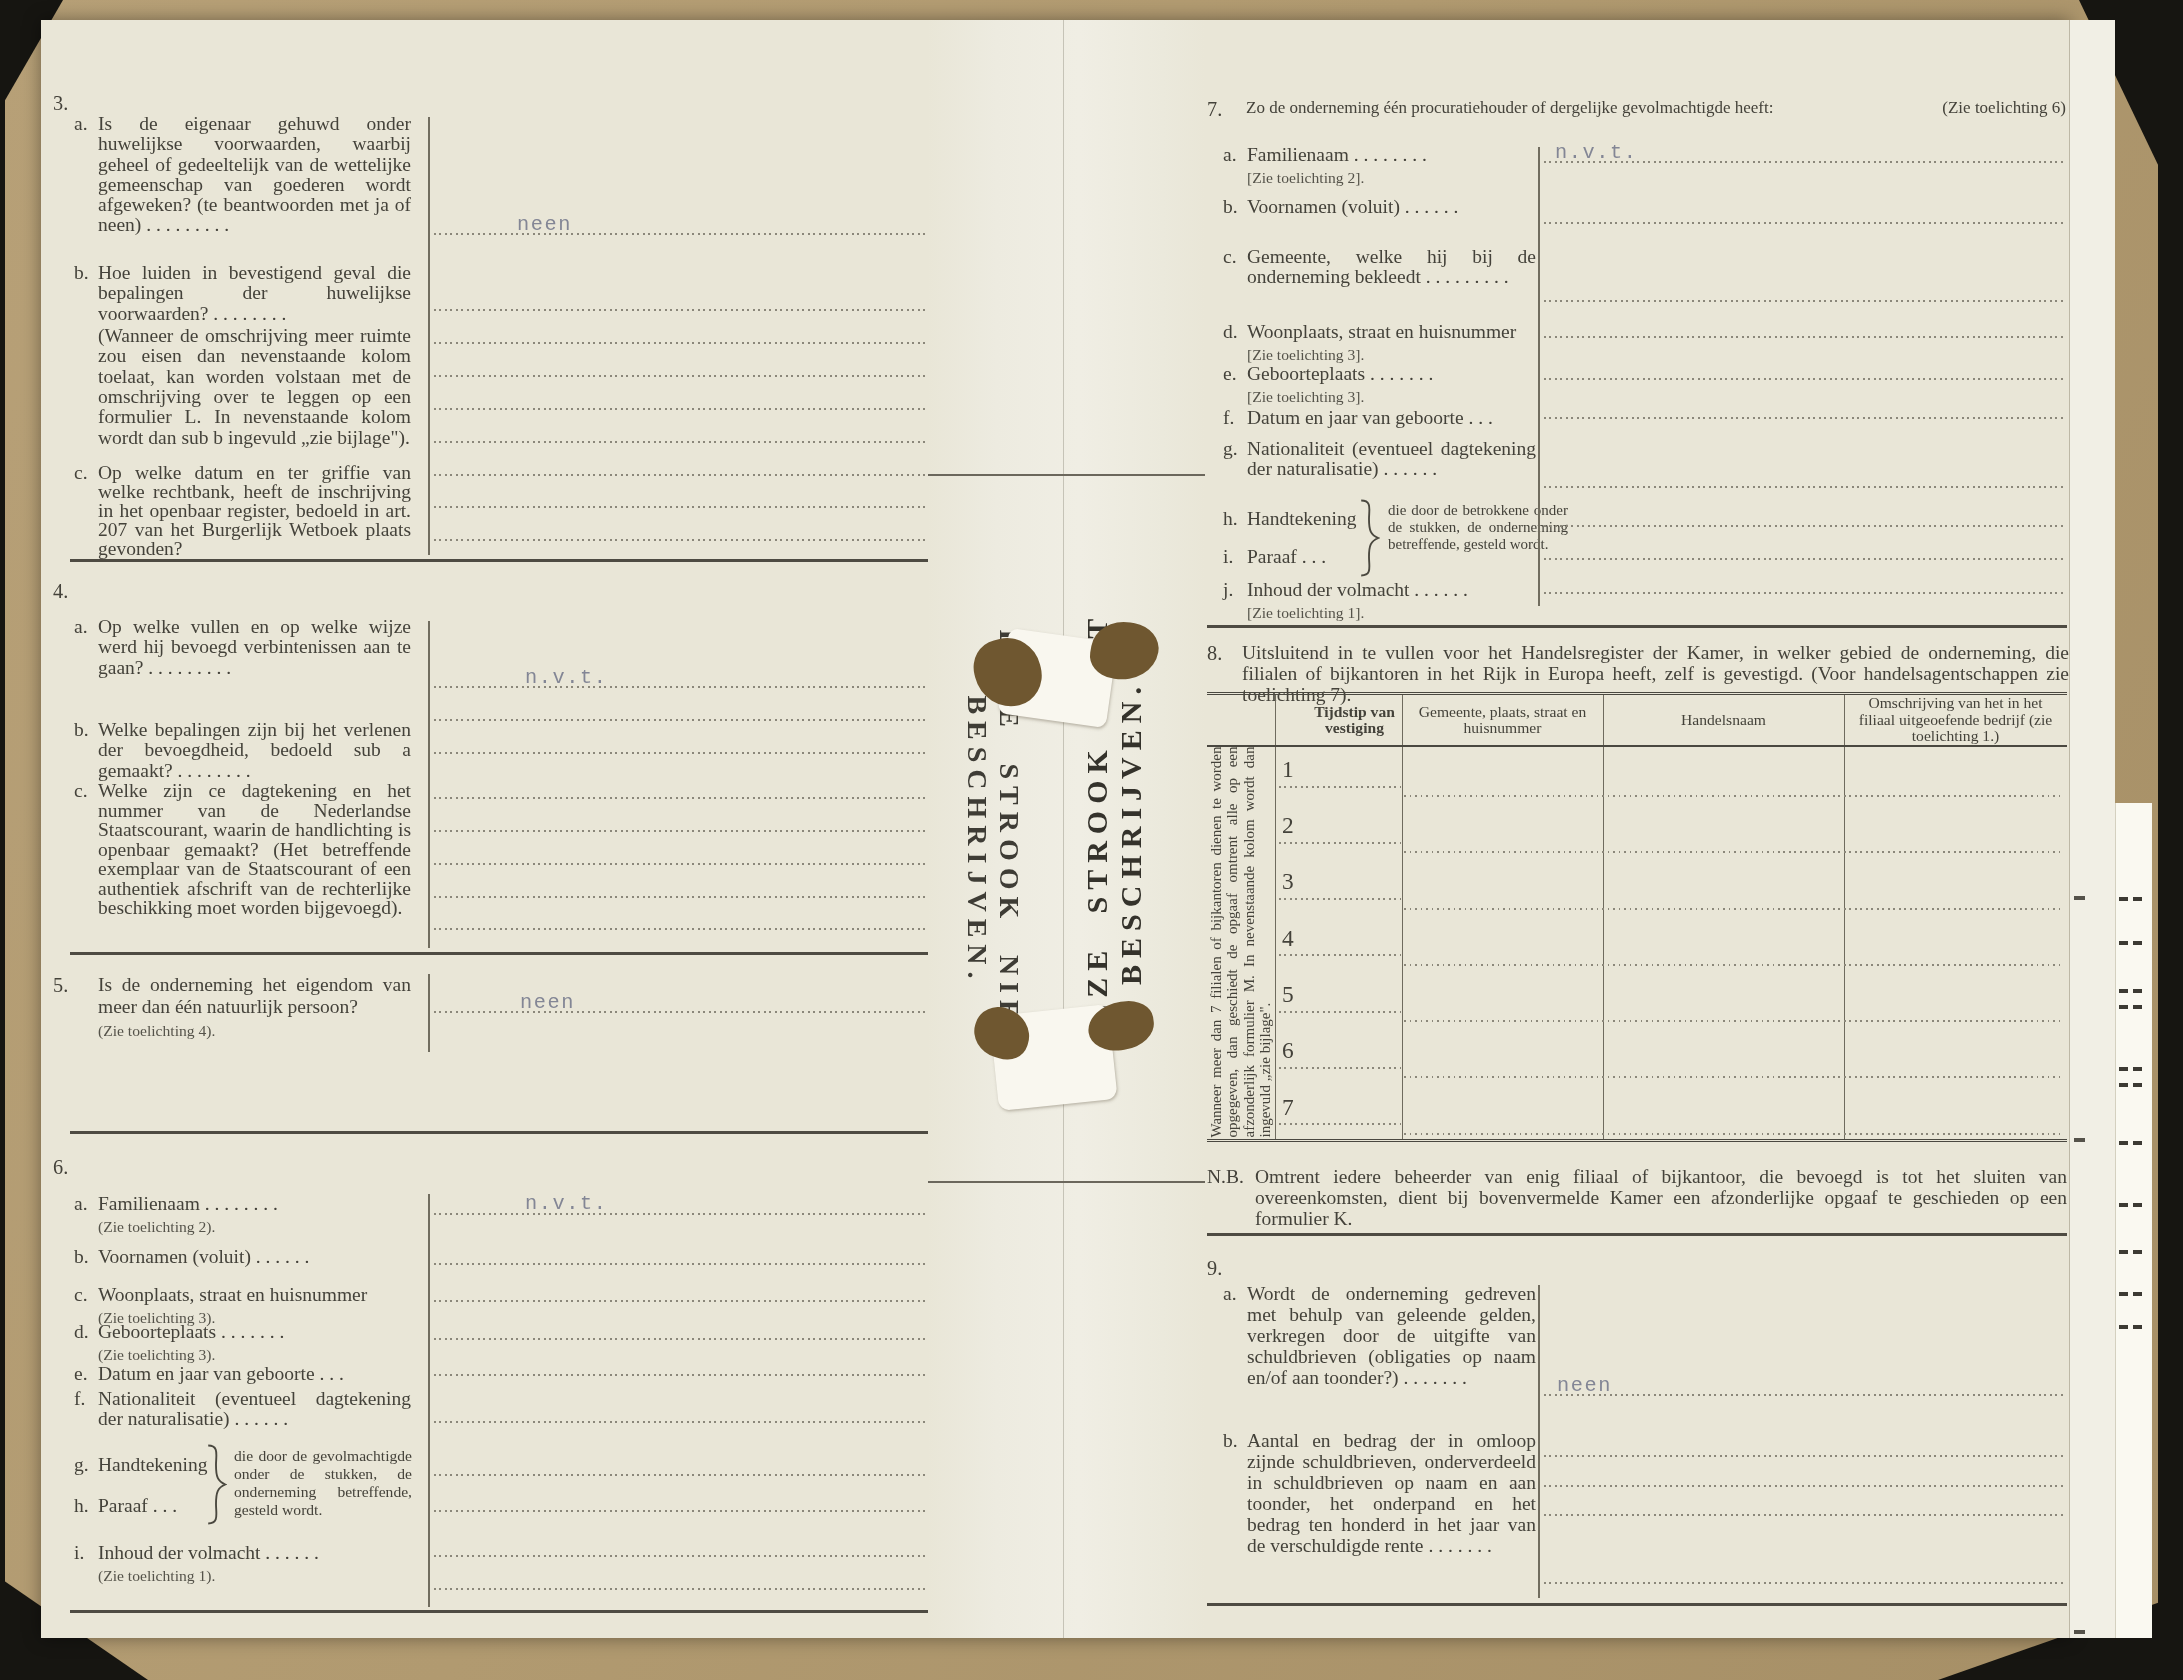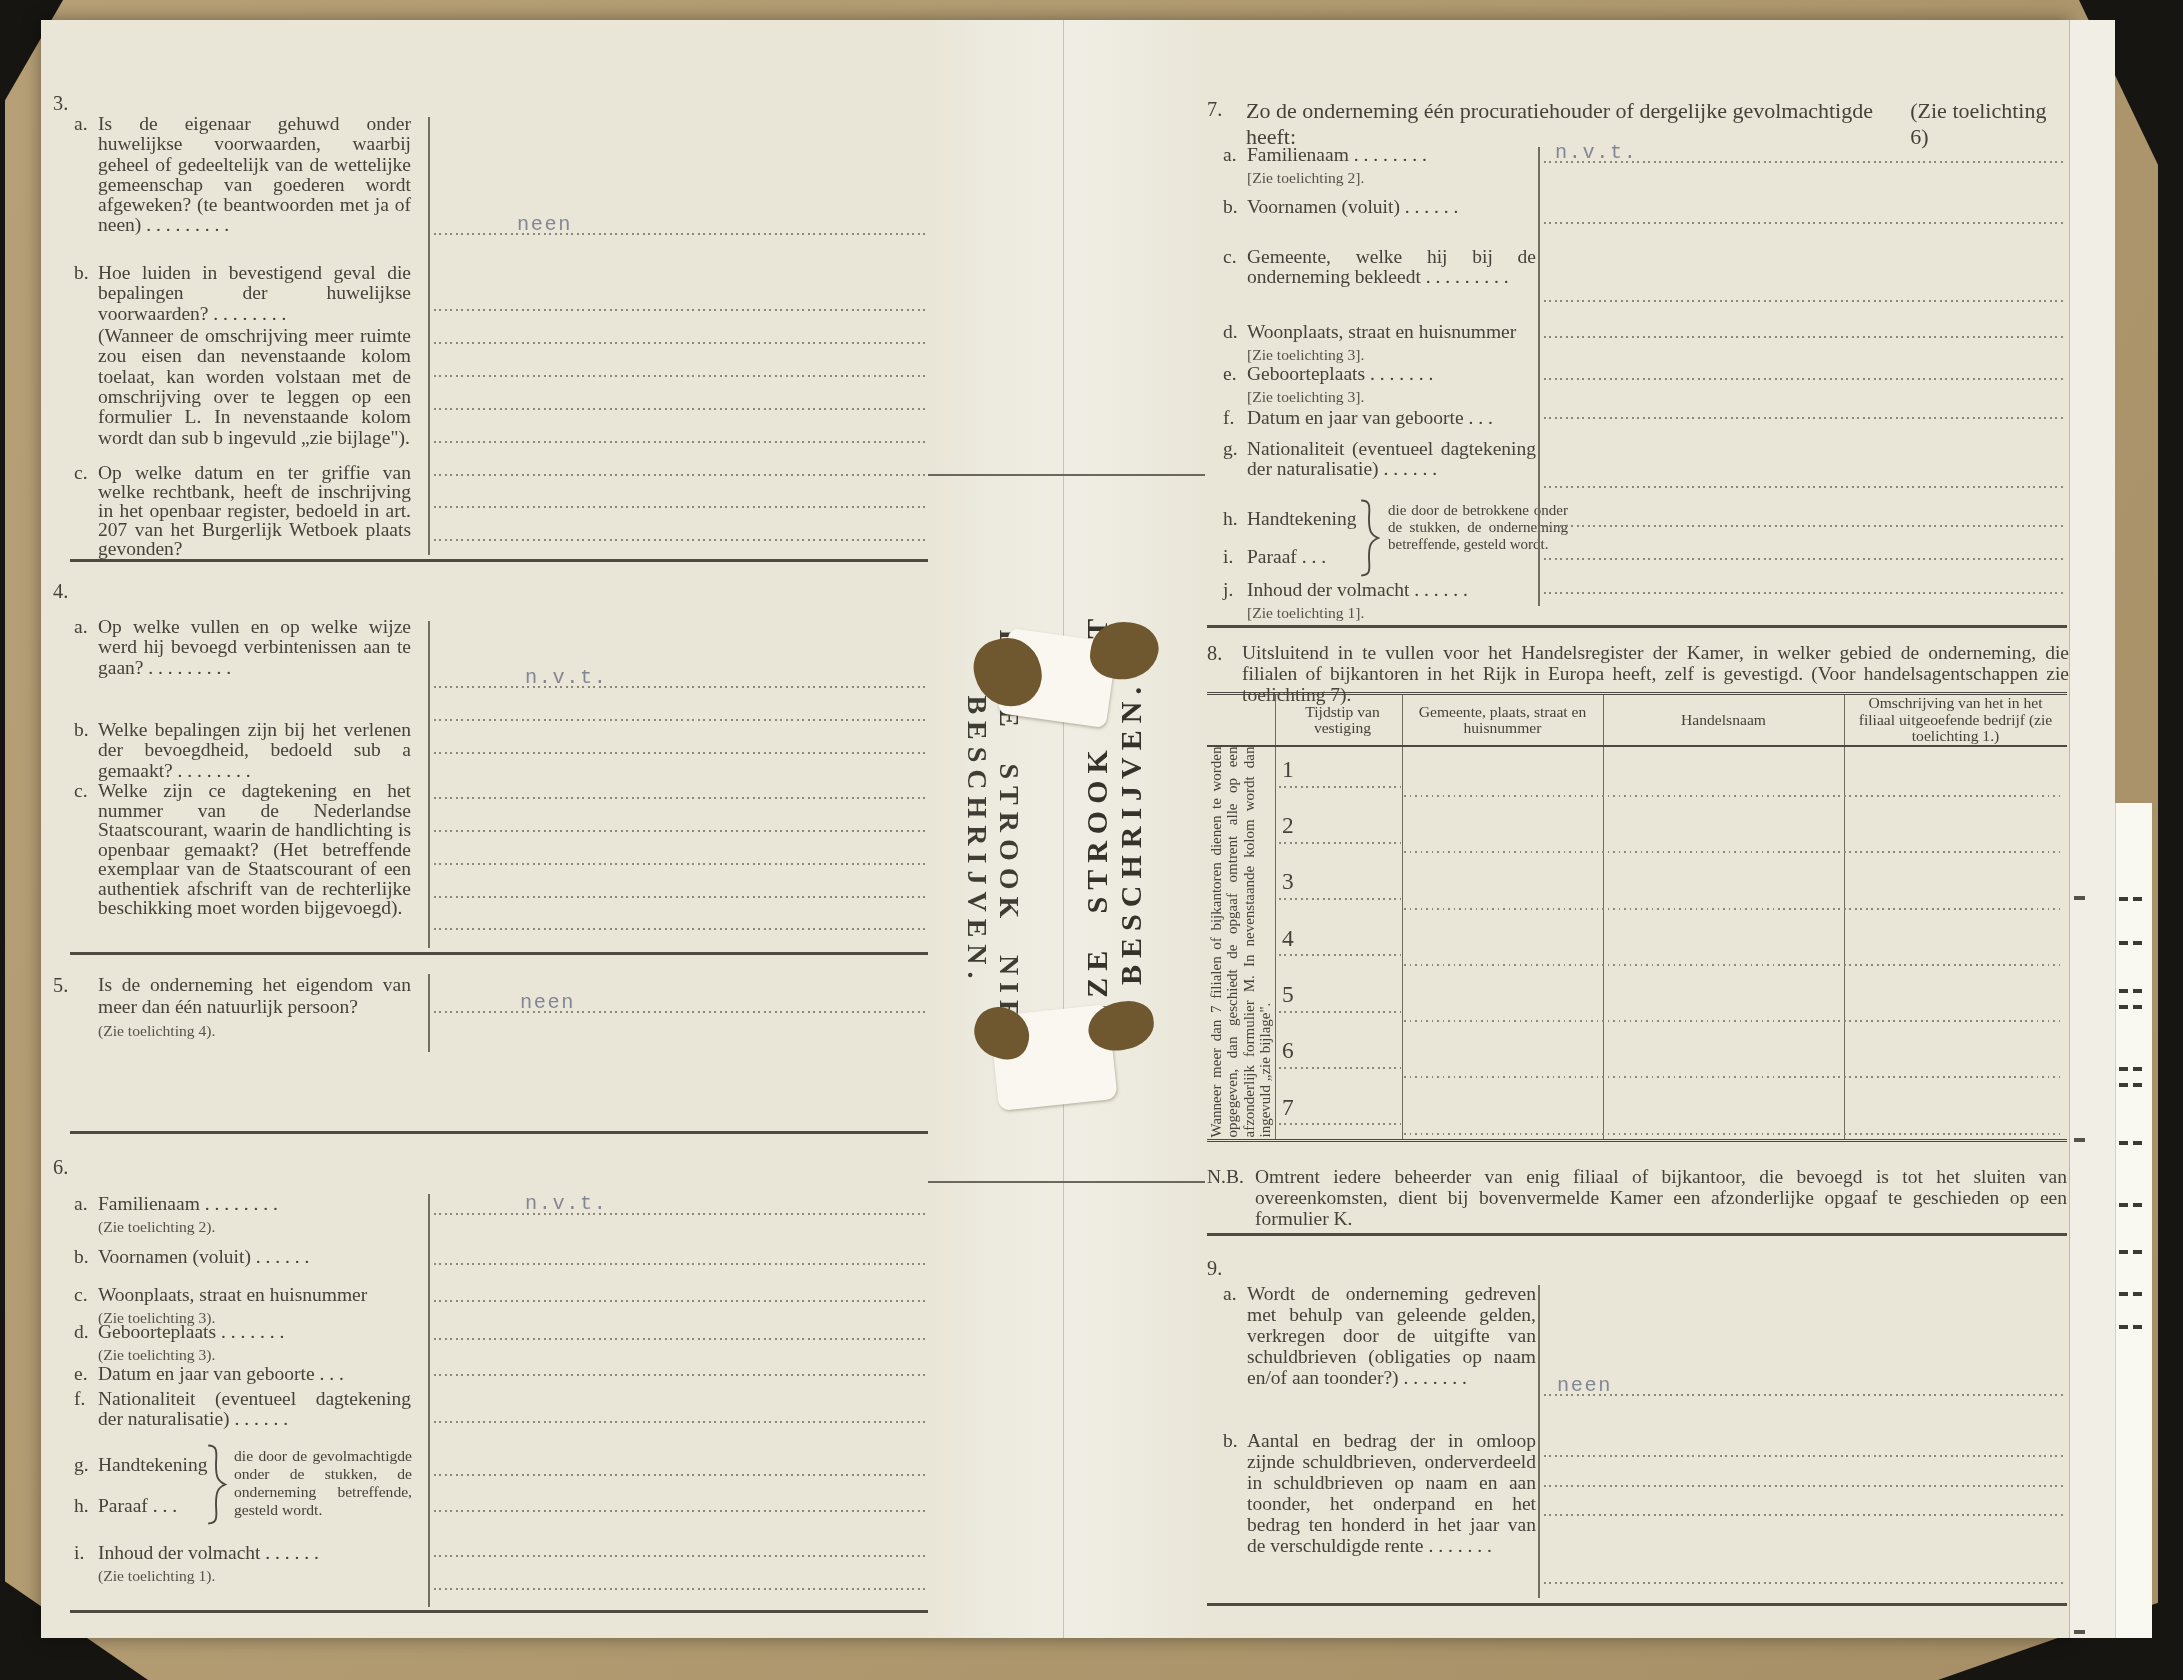--- a/index.html
+++ b/index.html
@@ -24,21 +24,21 @@
   .edgedot{position:absolute;height:3.9px;width:11px;background:#55524a;}
   .blackbar{position:absolute;left:2158px;top:0;width:25px;height:1680px;background:#161511;}
 
   
   .qnum{position:absolute;font-size:20.3px;color:#44423a;}
   .qitem{position:absolute;font-size:19.5px;line-height:20.3px;color:#44423a;}
   .qlabel{position:absolute;left:0;top:0;}
   .qtext{display:block;margin-left:24px;text-align:justify;}
   .qsub{display:block;margin-left:24px;text-align:justify;margin-top:2.3px;}
   .qnote{display:block;margin-left:24px;font-size:15.6px;color:#55534a;margin-top:2.3px;}
-  .title-row{position:absolute;display:flex;justify-content:space-between;font-size:22px;color:#44423a;}
+  .title-row{position:absolute;display:flex;justify-content:space-between;font-size:17px;color:#44423a;}
   .dotline{position:absolute;height:2.3px;
            background:repeating-linear-gradient(90deg,#8b877a 0 1.6px,transparent 1.6px 5.5px);}
   .typed{position:absolute;font-family:"Liberation Mono",monospace;font-size:20.3px;
          color:#72768a;letter-spacing:1.6px;opacity:.85;}
   .vrule{position:absolute;width:1.6px;background:#716d5f;}
   .divider{position:absolute;height:3.1px;background:#4e4b42;}
   .bracetext{position:absolute;font-size:15.6px;line-height:18px;color:#44423a;text-align:justify;}
 
   
   .vstrip-l{position:absolute;left:661px;top:817px;width:680px;height:47px;
@@ -269,21 +269,21 @@
   <div class="qitem" style="left:1242px;top:642px;width:827px;line-height:21px;">
     <span class="qtext" style="margin-left:0;">Uitsluitend in te vullen voor het Handelsregister der Kamer, in welker gebied de onderneming, die filialen of bijkantoren in het Rijk in Europa heeft, zelf is gevestigd. (Voor handelsagentschappen zie toelichting 7).</span>
   </div>
 
   <div class="t8">
     <div class="vline" style="left:68px;"></div>
     <div class="vline" style="left:195px;"></div>
     <div class="vline" style="left:396px;"></div>
     <div class="vline" style="left:637px;"></div>
     <div class="hline"></div>
-    <div class="thcell" style="left:72px;width:127px;">Tijdstip van vestiging</div>
+    <div class="thcell" style="left:84px;width:127px;font-weight:bold;">Tijdstip van vestiging</div>
     <div class="thcell" style="left:195px;width:201px;">Gemeente, plaats, straat en huisnummer</div>
     <div class="thcell" style="left:396px;width:241px;">Handelsnaam</div>
     <div class="thcell" style="left:637px;width:223px;">Omschrijving van het in het filiaal uitgeoefende bedrijf (zie toelichting 1.)</div>
     <div class="sidenote">Wanneer meer dan 7 filialen of bijkantoren dienen te worden opgegeven, dan geschiedt de opgaaf omtrent alle op een afzonderlijk formulier M. In nevenstaande kolom wordt dan ingevuld „zie bijlage".</div>
     <div id="t8-rows">
         <div class="t8num" style="left: 75px; top: 61px;">1</div>
         <div class="dotline" style="left: 72px; top: 91px; width: 122px;"></div>
         <div class="dotline" style="left: 197px; top: 100px; width: 660px;"></div>
         <div class="t8num" style="left: 75px; top: 117px;">2</div>
         <div class="dotline" style="left: 72px; top: 147px; width: 122px;"></div>

